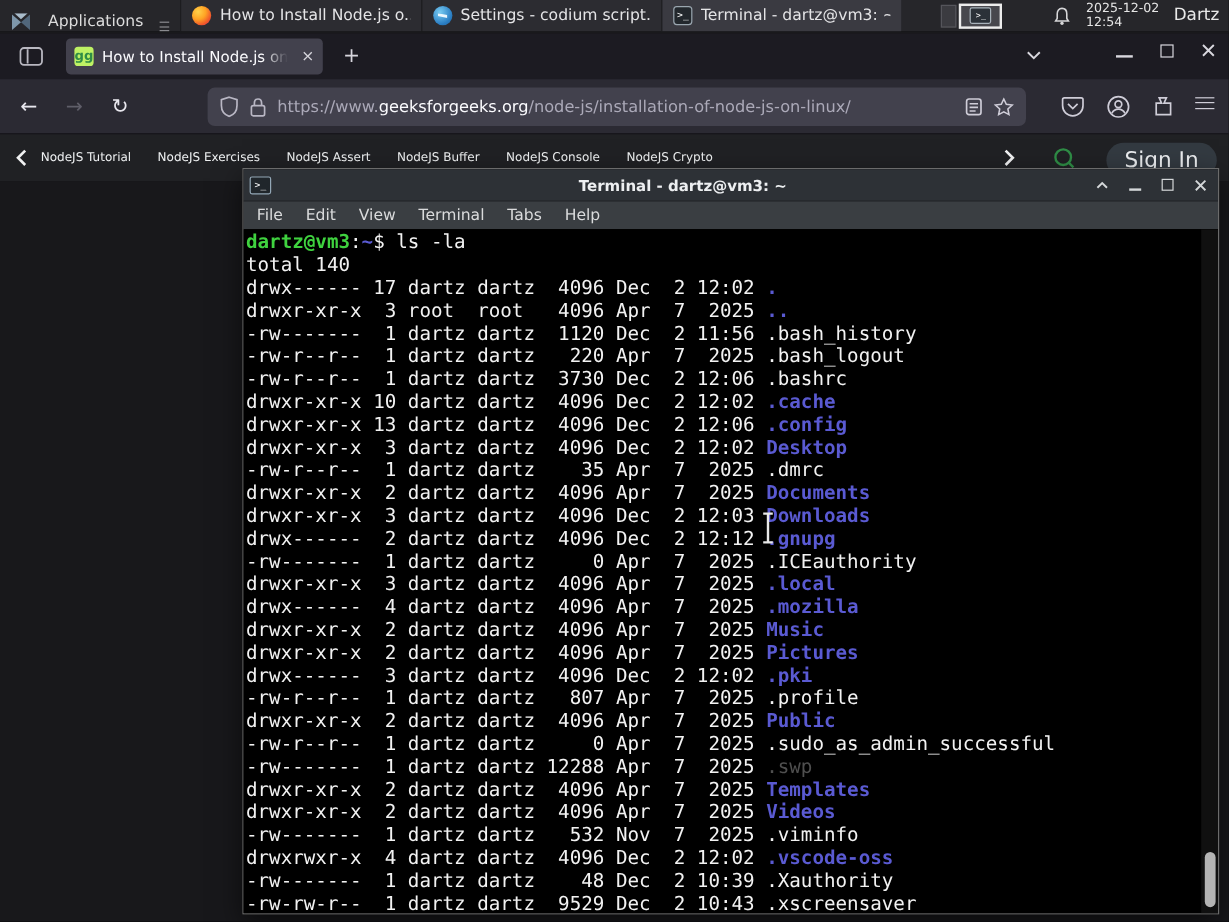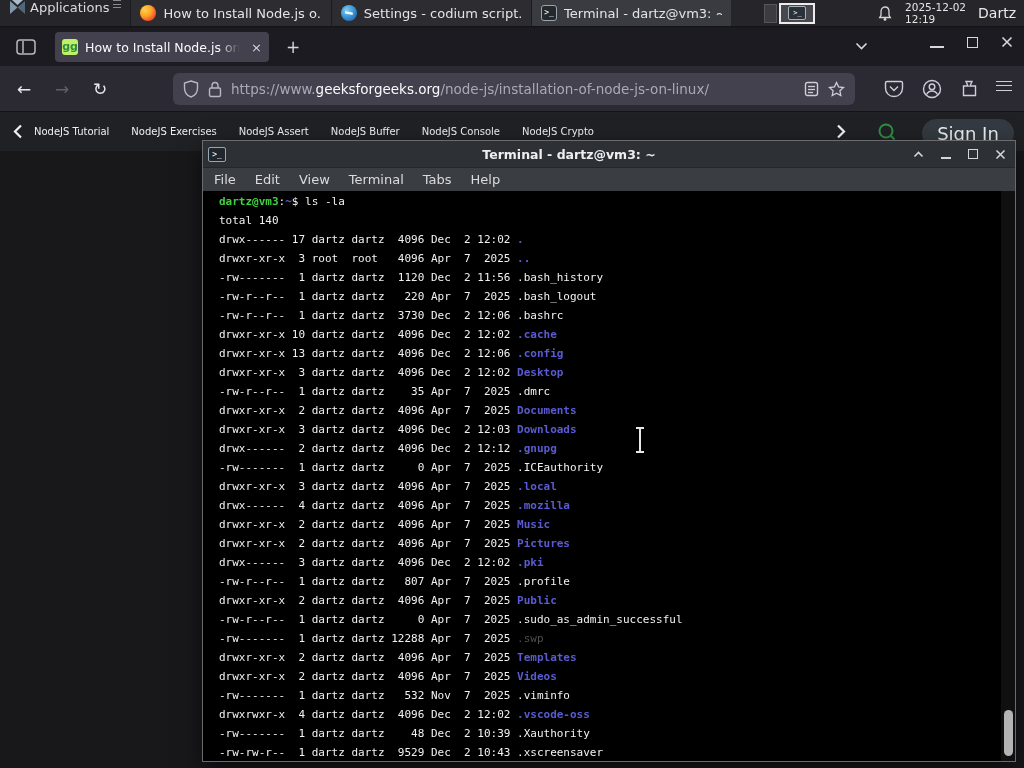--- a/index.html
+++ b/index.html
@@ -3,21 +3,21 @@
 <meta charset="utf-8">
 <style>
   * { margin:0; padding:0; box-sizing:border-box; }
   html,body { width:1024px; height:768px; overflow:hidden; }
   body { background:#18181b; font-family:"DejaVu Sans", sans-serif; position:relative; }
   .screen { position:absolute; inset:0; width:1024px; height:768px; overflow:hidden; }
 
   
   .taskbar { position:absolute; left:0; top:0; width:1024px; height:27px; background:#26262a;
              border-bottom:1px solid #151517; display:flex; align-items:stretch; color:#dcdcdc; font-size:13px; }
-  .apps-btn { display:flex; align-items:flex-start; gap:4px; padding:0 9px; flex:0 0 auto; }
+  .apps-btn { display:flex; align-items:flex-end; gap:14px; padding:0 9px; flex:0 0 auto; }
   .apps-logo { width:17px; height:15px; }
   .mini-lines { display:inline-block; width:8px; height:8px;
                 border-top:1px solid #8a8a8f; border-bottom:1px solid #8a8a8f; position:relative; }
   .mini-lines::after { content:""; position:absolute; left:0; right:0; top:3px; border-top:1px solid #8a8a8f; }
   .win-buttons { display:flex; width:601px; flex:0 0 auto; }
   .win-btn { flex:1 1 0; min-width:0; display:flex; align-items:center; gap:7px; padding:0 9px;
              border-left:1px solid #1c1c1f; background:#2c2c31; }
   .win-btn.active { background:#3a3a41; }
   .win-lbl { white-space:nowrap; overflow:hidden; color:#e4e4e6; }
   .app-ic { width:16px; height:16px; flex:0 0 auto; border-radius:50%; position:relative; }
@@ -77,22 +77,22 @@
   
   .terminal { position:absolute; left:202px; top:140px; width:814px; height:622px; background:#000;
               border:1px solid #6b6b6b; box-shadow:0 8px 22px rgba(0,0,0,.55); }
   .t-titlebar { height:26px; background:#2d3136; position:relative; display:flex; align-items:center; }
   .t-icon { margin-left:5px; width:18px; height:15px; border-radius:2px; background:#20262b; border:1px solid #93a7b6;
             color:#fff; font-family:"DejaVu Sans Mono",monospace; font-size:8px; line-height:13px; text-align:center; }
   .t-title { position:absolute; left:0; right:80px; text-align:center; font-size:12.5px; font-weight:bold; color:#edeff1; }
   .t-controls { position:absolute; right:9px; top:0; height:26px; display:flex; align-items:center; gap:17px; }
   .t-menubar { height:24px; background:#3a3e42; border-top:1px solid #24272a; display:flex; align-items:center;
                gap:19px; padding:0 11px; font-size:13px; color:#dadbdc; }
-  .t-body { position:relative; height:570px; background:#000; overflow:hidden; padding:1px 0 0 16px;
-            font-family:"DejaVu Sans Mono",monospace; font-size:11px; line-height:19px; }
+  .t-body { position:relative; height:570px; background:#000; overflow:hidden; padding:1px 0 0 2px;
+            font-family:"DejaVu Sans Mono",monospace; font-size:16px; line-height:19px; }
   .tline { height:19px; white-space:pre; }
   .c-w { color:#f2f2f2; }
   .c-g { color:#3fd23f; font-weight:bold; }
   .c-b { color:#5a5ad2; font-weight:bold; }
   .c-d { color:#4f4f4f; }
   .scroll-track { position:absolute; right:0; top:0; bottom:0; width:14px; background:#101010; }
   .scroll-thumb { position:absolute; right:2px; bottom:5px; width:9px; height:46px; border-radius:5px; background:#b4b4b4; }
   .ibeam { position:absolute; left:633px; top:426px; }
 </style>
 </head>
@@ -133,21 +133,21 @@
       </div>
     </div>
 
     <div class="tray">
       <svg width="16" height="17" viewBox="0 0 16 17">
         <path d="M8 2 C5.4 2 4 4.1 4 6.6 V10.4 L2.7 12.5 H13.3 L12 10.4 V6.6 C12 4.1 10.6 2 8 2 Z" fill="none" stroke="#d6d6d8" stroke-width="1.3"></path>
         <circle cx="8" cy="14.4" r="1.4" fill="#d6d6d8"></circle>
       </svg>
       <div class="clock">
         <div>2025-12-02</div>
-        <div>12:19</div>
+        <div>12:54</div>
       </div>
       <div class="user-label">Dartz</div>
     </div>
   </div>
 
   <div class="tabbar">
     <svg class="fxview" width="20" height="16" viewBox="0 0 20 16">
       <rect x="1" y="1" width="18" height="14" rx="3" fill="none" stroke="#b9b8c1" stroke-width="1.5"></rect>
       <line x1="7" y1="2" x2="7" y2="14" stroke="#b9b8c1" stroke-width="1.5"></line>
     </svg>

